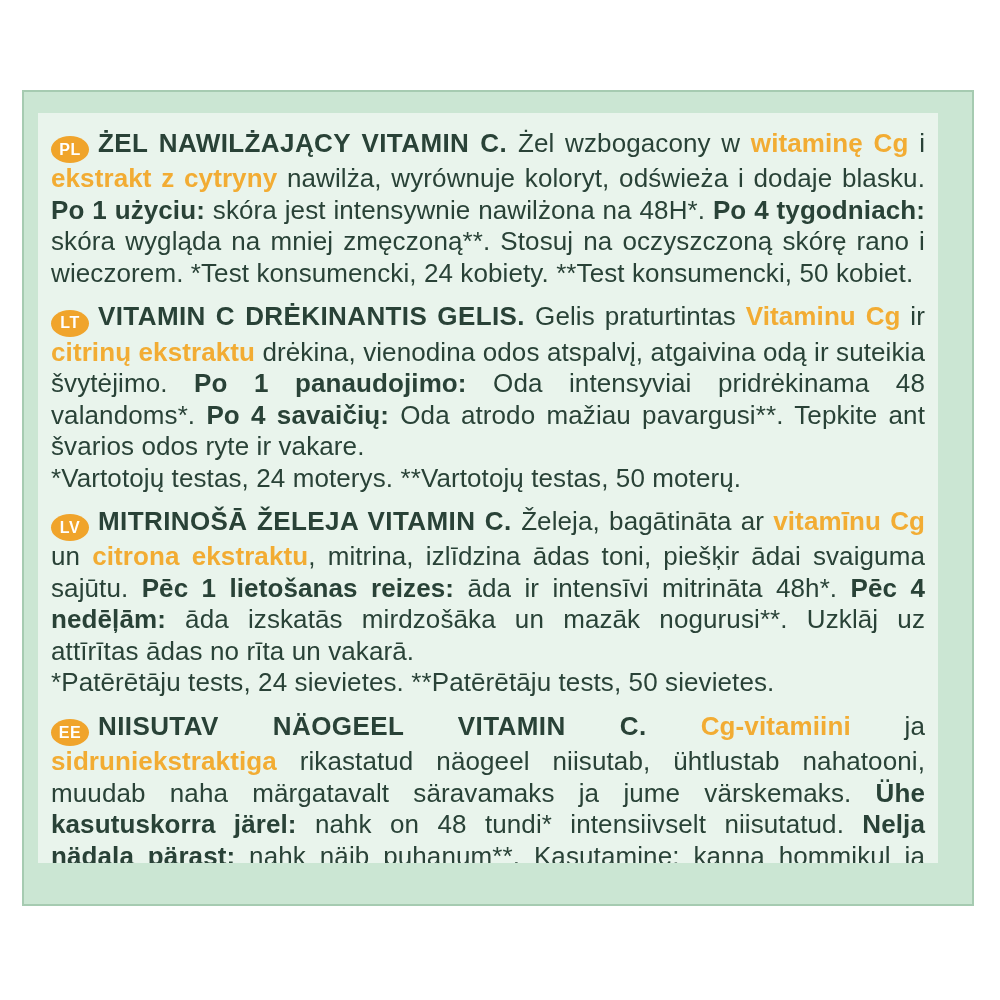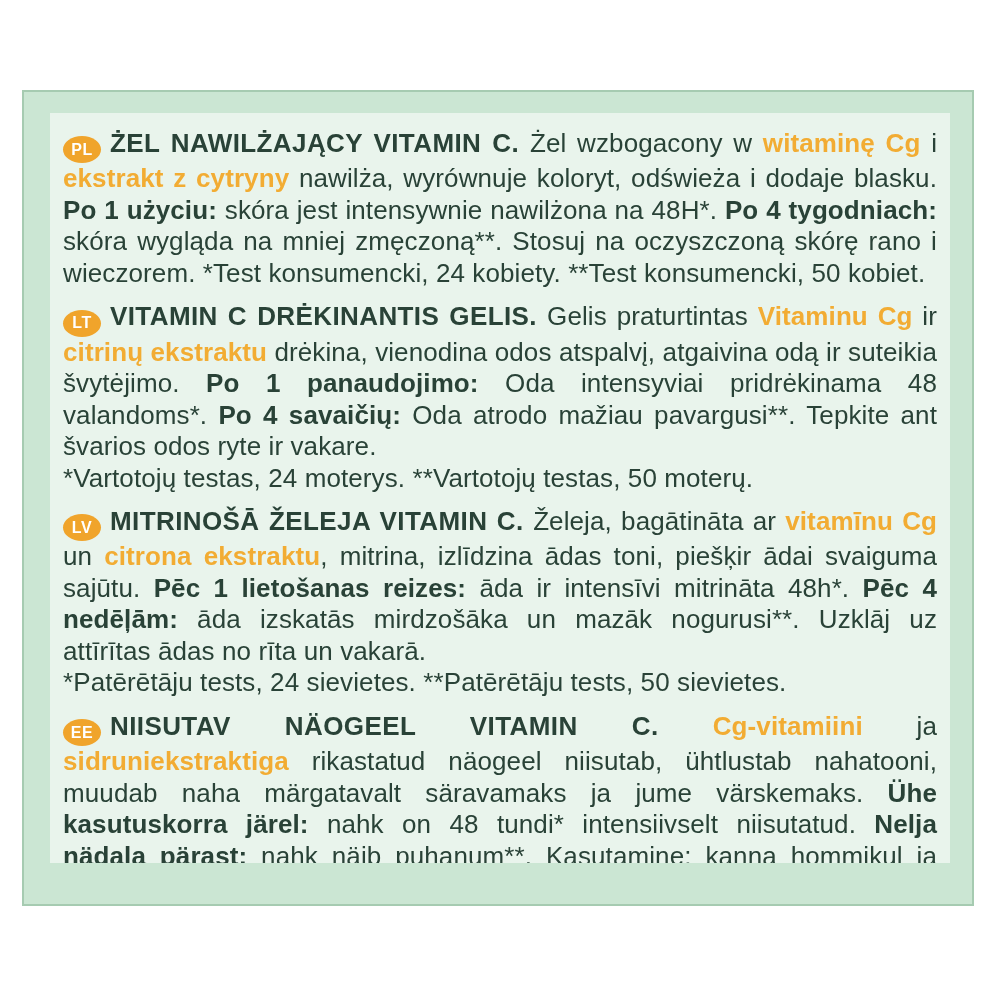--- a/index.html
+++ b/index.html
@@ -15,21 +15,21 @@
     left: 22px;
     top: 90px;
     width: 952px;
     height: 816px;
     background: var(--panel-bg, #cbe6d3);
     border: 2px solid var(--panel-border, #a6cbb1);
     box-sizing: border-box;
   }
   .inner {
     position: absolute;
-    left: 26px;
+    left: 14px;
     top: 21px;
     width: 900px;
     height: 750px;
     background: var(--inner-bg, #e9f4ec);
     overflow: hidden;
     box-sizing: border-box;
   }
   .content {
     padding: 15px 13px 12px 13px;
     font-size: 26px;

